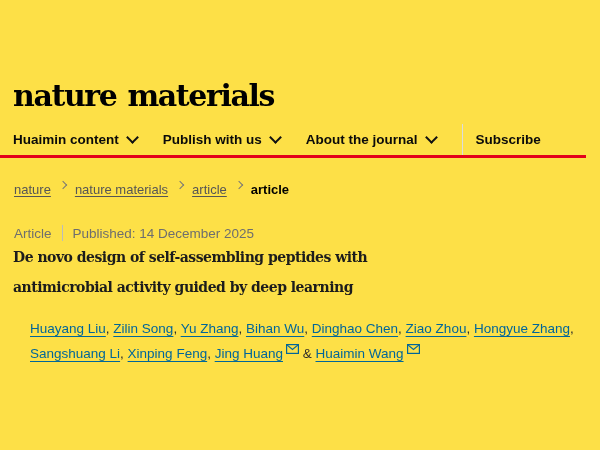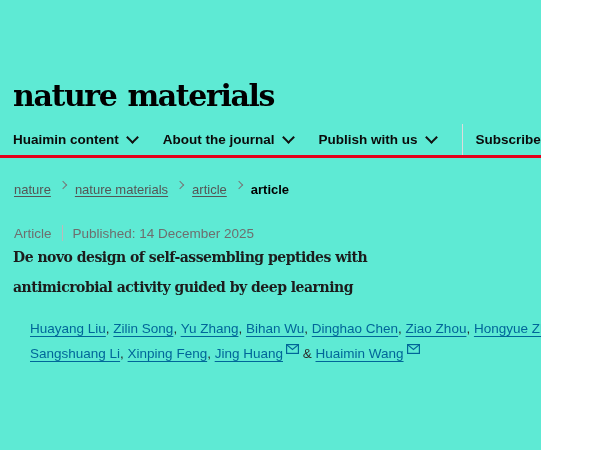--- a/index.html
+++ b/index.html
@@ -1,17 +1,17 @@
 <!DOCTYPE html>
 <html><head>
 <meta charset="utf-8">
 <style>
   html,body{margin:0;padding:0;background:#fff;}
   #stage{
-    position:relative;width:541px;height:450px;background:#5eead4;overflow:hidden;
+    position:relative;width:600px;height:450px;background:#fde047;overflow:hidden;
     font-family:"Liberation Sans",sans-serif;color:#111;
   }
   
   .logo{
     position:absolute;left:13px;top:80px;
     font-family:"DejaVu Serif",serif;font-weight:700;font-size:30px;line-height:32px;
     letter-spacing:-1.4px;word-spacing:2px;color:#000;cursor:pointer;white-space:nowrap;
   }
   
   .nav{position:absolute;left:13px;top:124px;height:31px;display:flex;align-items:center;}
@@ -67,25 +67,25 @@
 <div id="stage">
 
   <div class="logo">nature materials</div>
 
   <div class="nav">
     <div class="nav-item">
       <span>Huaimin content</span>
       <span class="chev"></span>
     </div>
     <div class="nav-item">
-      <span>About the journal</span>
+      <span>Publish with us</span>
       <span class="chev"></span>
     </div>
     <div class="nav-item">
-      <span>Publish with us</span>
+      <span>About the journal</span>
       <span class="chev"></span>
     </div>
     <div class="nav-divider"></div>
     <div class="nav-item subscribe">
       <span>Subscribe</span>
     </div>
   </div>
 
   <div class="redline"></div>
 

